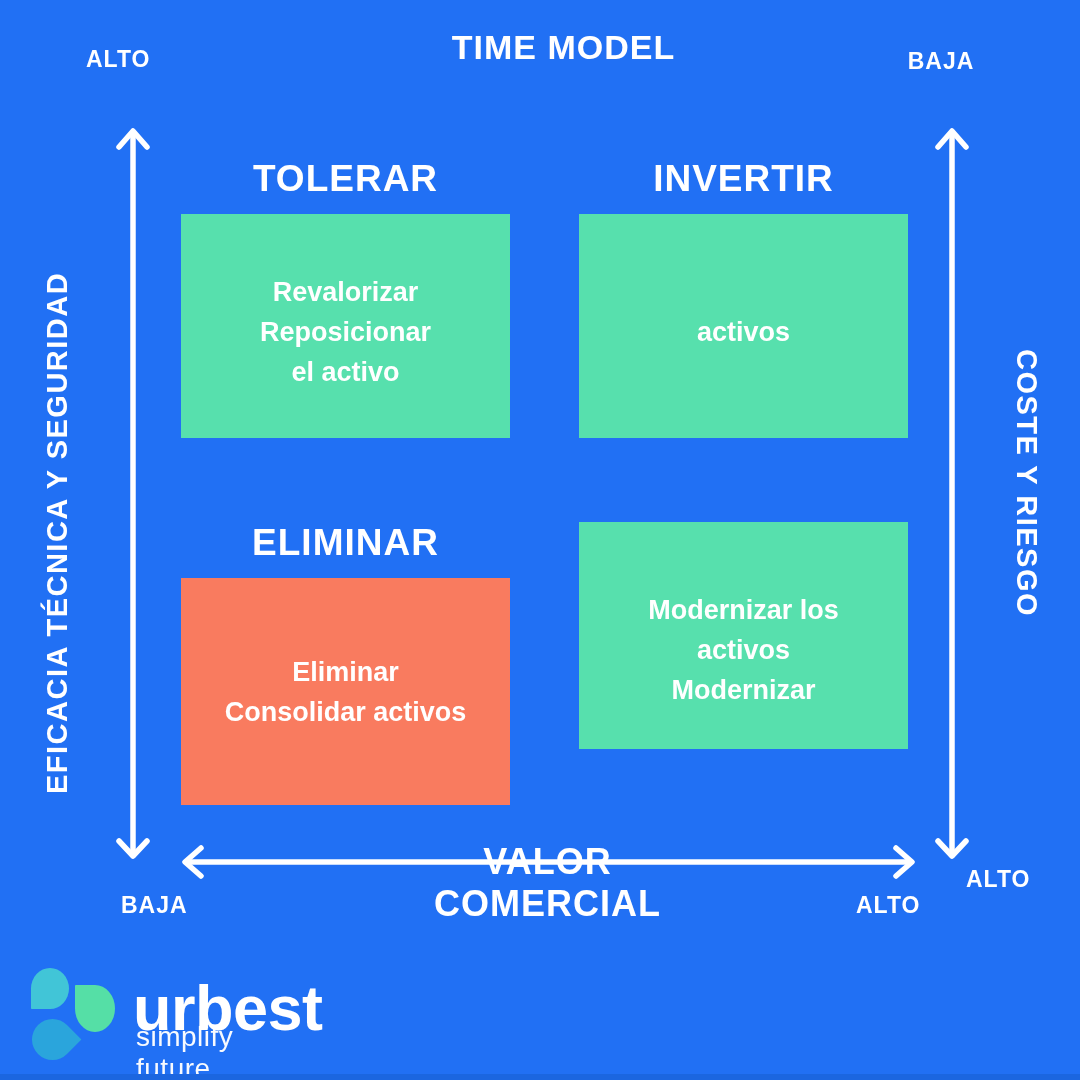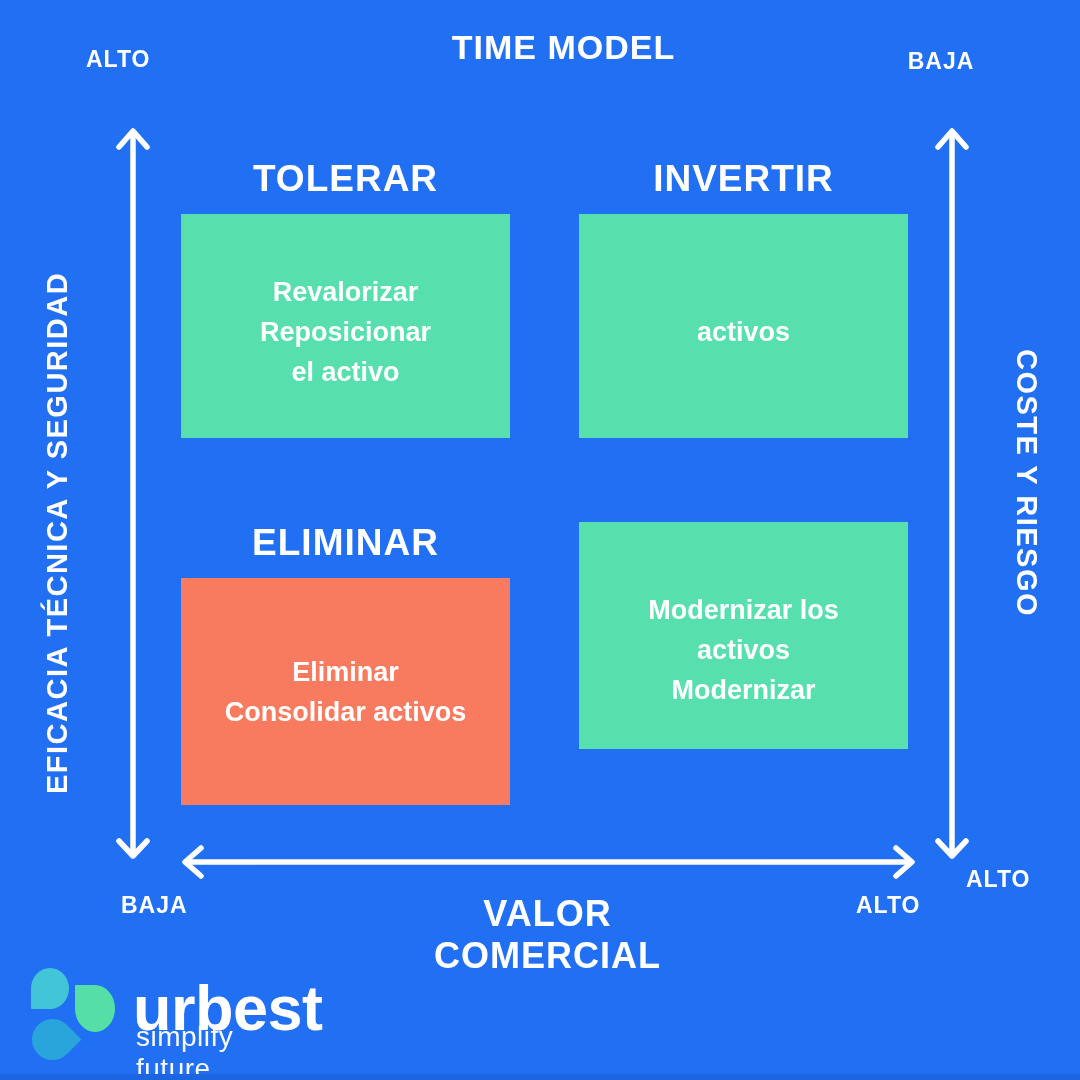--- a/index.html
+++ b/index.html
@@ -46,21 +46,21 @@
     font-size: 29px;
     font-weight: 800;
     letter-spacing: 1.5px;
     white-space: nowrap;
   }
   .v-left  { width: 520px; left: -203px; top: 514px; transform: rotate(-90deg); }
   .v-right { width: 280px; left: 887px;  top: 463px; transform: rotate(90deg); }
 
   .x-axis-title {
     position: absolute;
-    left: 390px; top: 893px;
+    left: 390px; top: 841px;
     width: 315px;
     text-align: center;
     font-size: 36px;
     font-weight: 800;
     letter-spacing: 1px;
   }
 
   .quadrant { position: absolute; width: 329px; }
   .q1 { left: 181px; top: 158px; }
   .q2 { left: 579px; top: 158px; }

